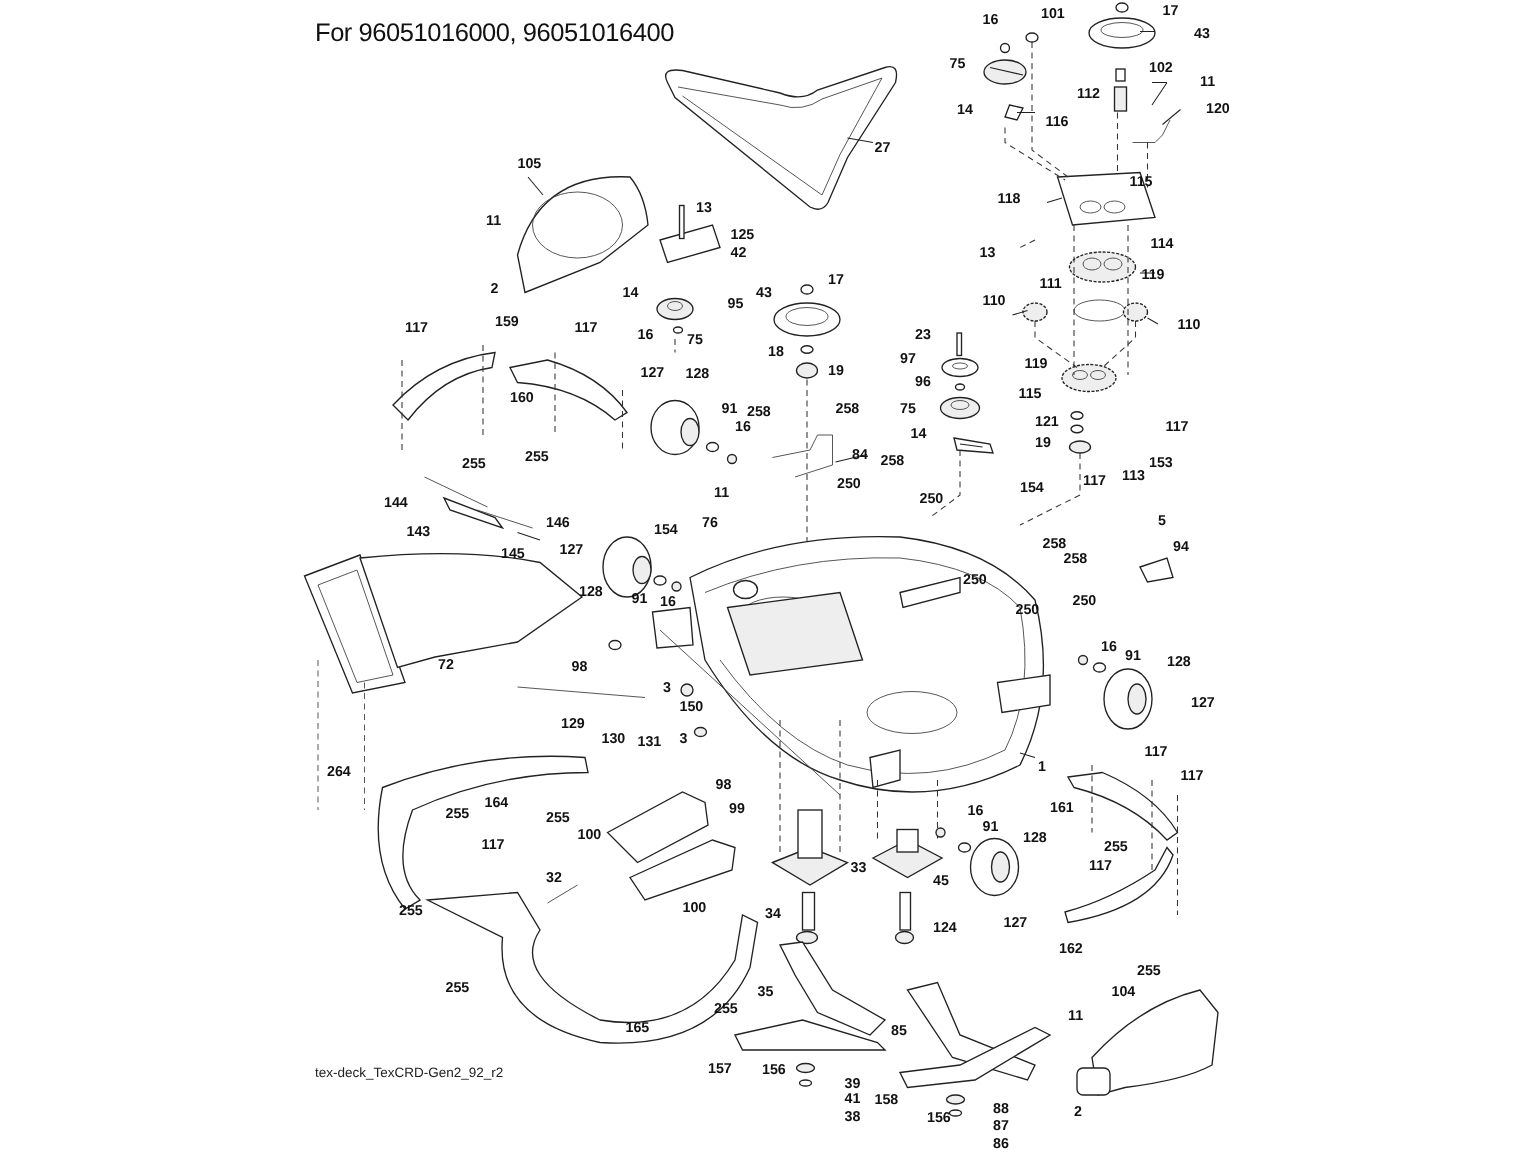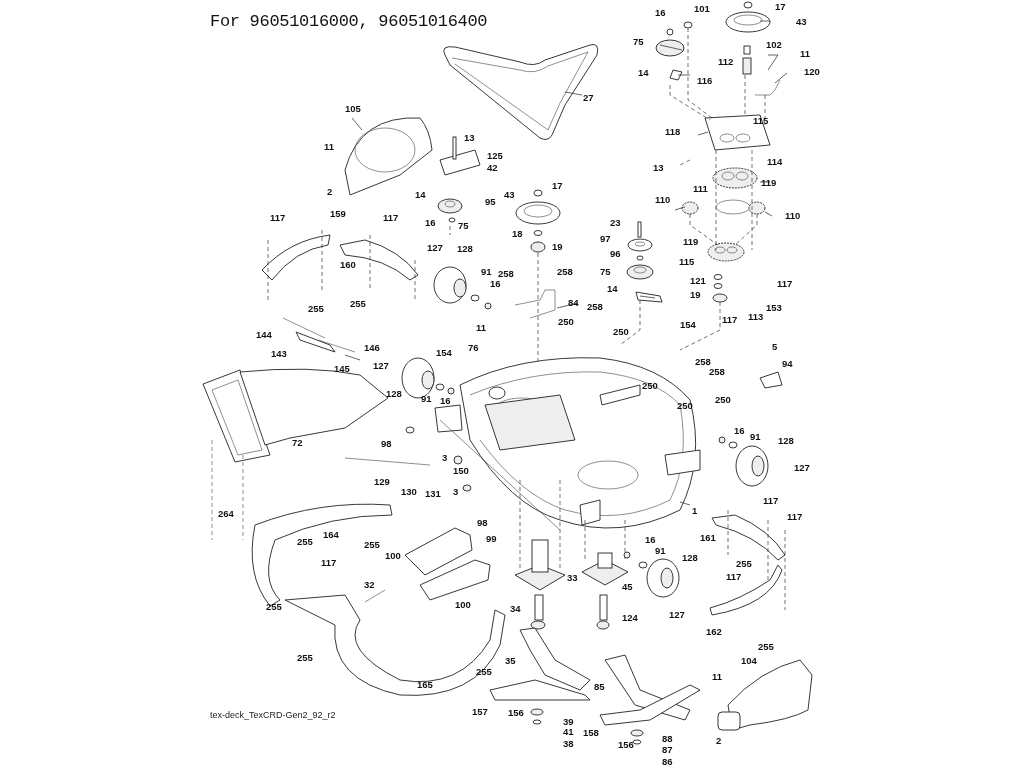--- a/index.html
+++ b/index.html
@@ -1,17 +1,17 @@
 <!DOCTYPE html>
 <html><head>
 <meta charset="utf-8">
 <style>
   html,body{margin:0;padding:0;background:#fff;}
   body{width:1024px;height:768px;position:relative;overflow:hidden;font-family:"Liberation Sans",sans-serif;}
-  #title{position:absolute;left:210px;top:12px;font-size:17px;color:#111;font-family:Liberation Mono, monospace;letter-spacing:-0.3px;}
+  #title{position:absolute;left:210px;top:12px;font-size:17px;color:#111;font-family:Liberation Sans, sans-serif;letter-spacing:-0.3px;}
   #footer{position:absolute;left:210px;top:710px;font-size:9px;color:#222;}
   svg#diagram{position:absolute;left:0;top:0;}
   .lbl{font-family:"Liberation Sans",sans-serif;font-weight:bold;font-size:9.5px;fill:#111;}
   .part{fill:#fff;stroke:#222;stroke-width:0.9;}
   .partg{fill:#eee;stroke:#222;stroke-width:0.9;}
   .lead{stroke:#222;stroke-width:0.7;fill:none;}
   .dash{stroke:#333;stroke-width:0.7;fill:none;stroke-dasharray:4 3;}
   .thin{stroke:#444;stroke-width:0.6;fill:none;}
 </style>
 </head>

